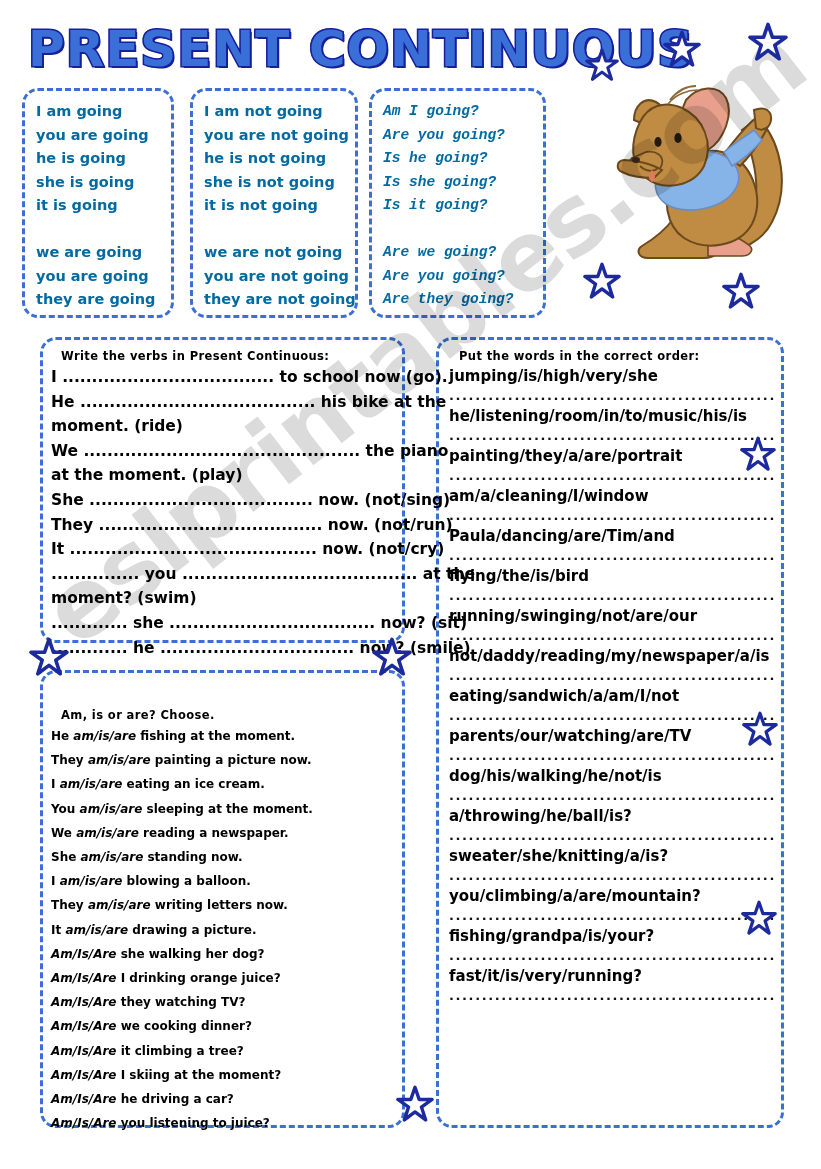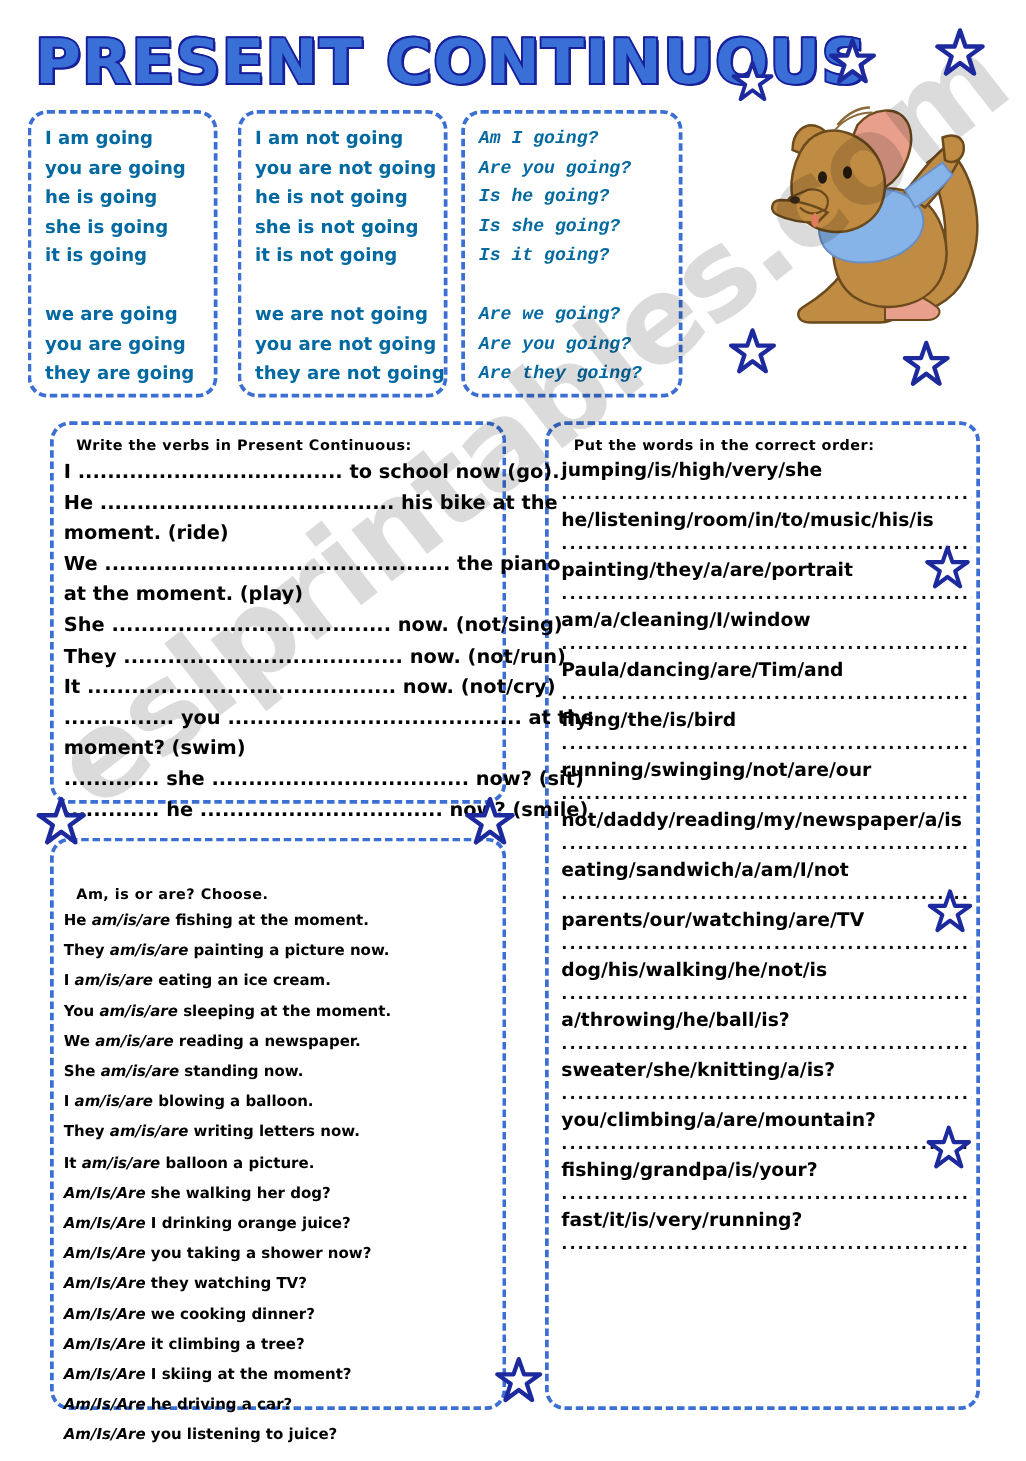--- a/index.html
+++ b/index.html
@@ -282,24 +282,23 @@
   <div class="ex-head">Am, is or are? Choose.</div>
   <div class="ex-body">
       <div class="l"><span>He </span><span class="opt">am/is/are</span><span> fishing at the moment.</span></div>
       <div class="l"><span>They </span><span class="opt">am/is/are</span><span> painting a picture now.</span></div>
       <div class="l"><span>I </span><span class="opt">am/is/are</span><span> eating an ice cream.</span></div>
       <div class="l"><span>You </span><span class="opt">am/is/are</span><span> sleeping at the moment.</span></div>
       <div class="l"><span>We </span><span class="opt">am/is/are</span><span> reading a newspaper.</span></div>
       <div class="l"><span>She </span><span class="opt">am/is/are</span><span> standing now.</span></div>
       <div class="l"><span>I </span><span class="opt">am/is/are</span><span> blowing a balloon.</span></div>
       <div class="l"><span>They </span><span class="opt">am/is/are</span><span> writing letters now.</span></div>
-      <div class="l"><span>It </span><span class="opt">am/is/are</span><span> balloon a picture.</span></div>
+      <div class="l"><span>It </span><span class="opt">am/is/are</span><span> drawing a picture.</span></div>
       <div class="l"><span class="opt">Am/Is/Are</span><span> she walking her dog?</span></div>
       <div class="l"><span class="opt">Am/Is/Are</span><span> I drinking orange juice?</span></div>
-      <div class="l"><span class="opt">Am/Is/Are</span><span> you taking a shower now?</span></div>
       <div class="l"><span class="opt">Am/Is/Are</span><span> they watching TV?</span></div>
       <div class="l"><span class="opt">Am/Is/Are</span><span> we cooking dinner?</span></div>
       <div class="l"><span class="opt">Am/Is/Are</span><span> it climbing a tree?</span></div>
       <div class="l"><span class="opt">Am/Is/Are</span><span> I skiing at the moment?</span></div>
       <div class="l"><span class="opt">Am/Is/Are</span><span> he driving a car?</span></div>
       <div class="l"><span class="opt">Am/Is/Are</span><span> you listening to juice?</span></div>
     </div>
 </div>
 
 <div class="dbox" style="left:436px; top:337px; width:348px; height:791px;"></div>

